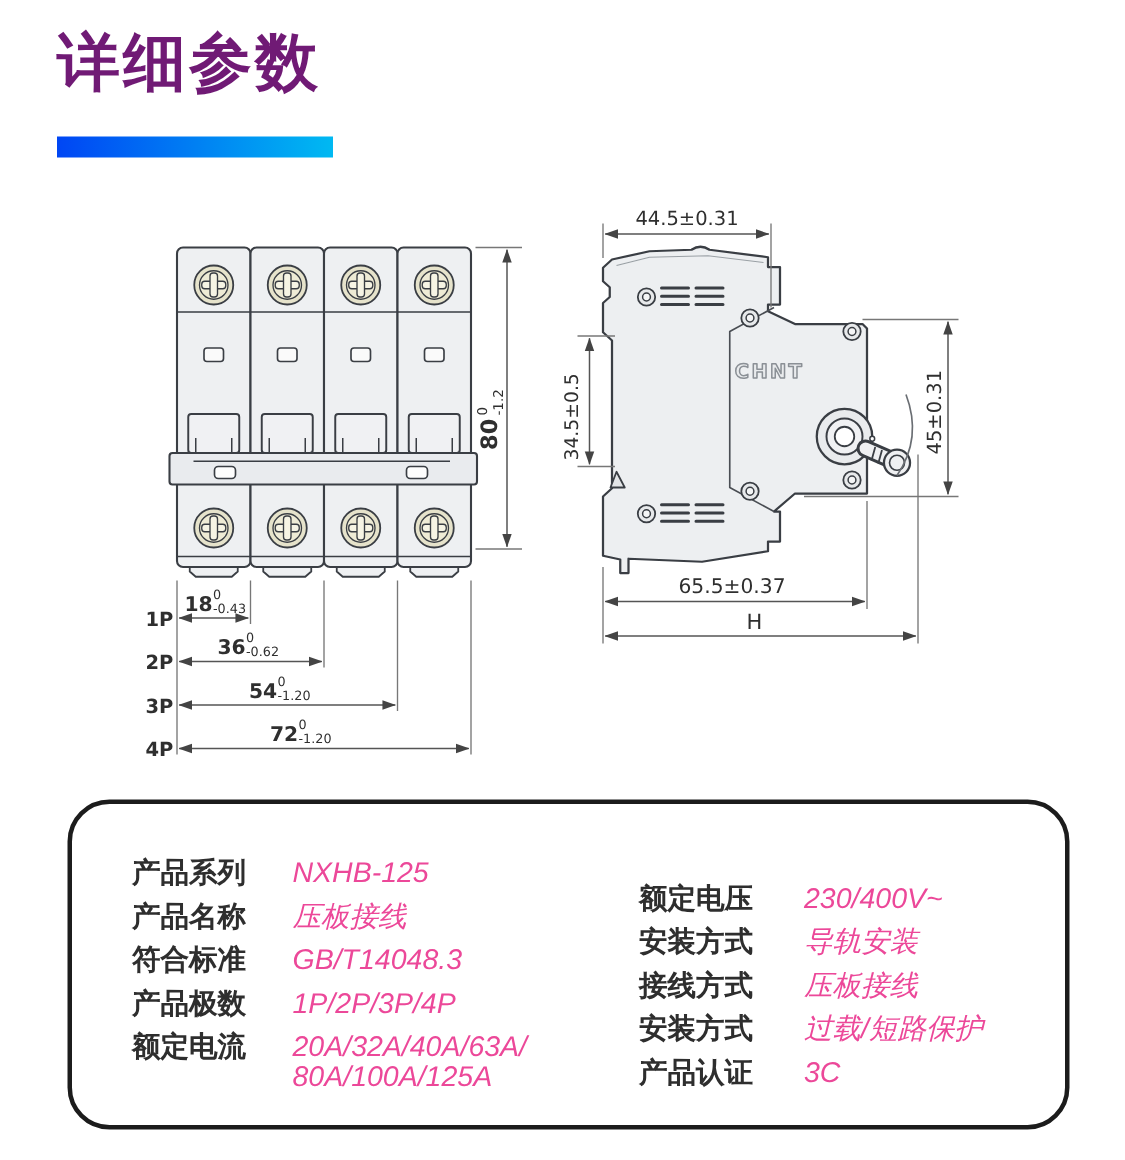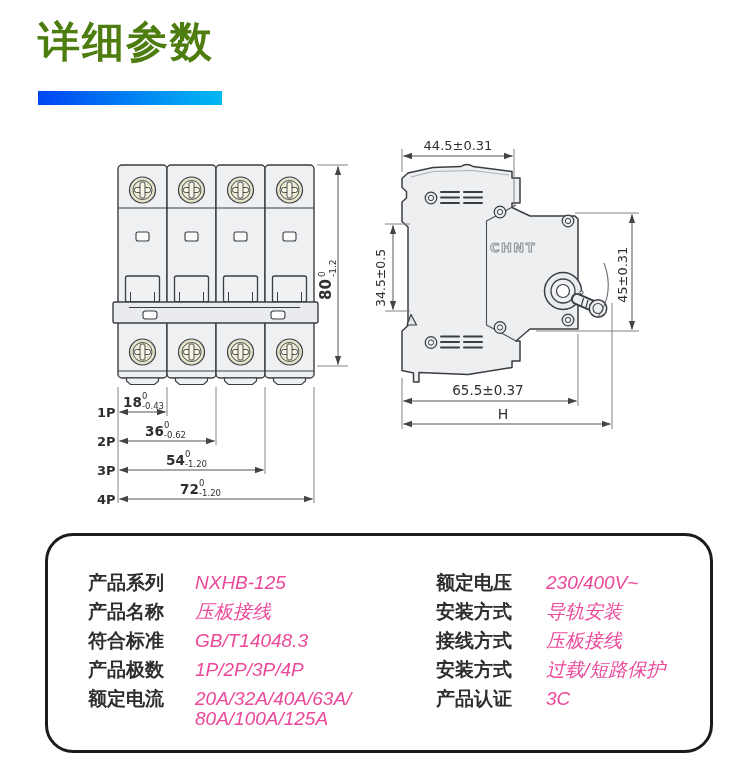--- a/index.html
+++ b/index.html
@@ -1,33 +1,33 @@
 <!DOCTYPE html>
 <html><head>
 <meta charset="utf-8">
 <style>
   html,body{margin:0;padding:0;background:#fff;}
   body{width:750px;height:773px;position:relative;font-family:"Liberation Sans",sans-serif;overflow:hidden;}
-  .page-title{position:absolute;left:38px;top:14px;font-size:42px;font-weight:700;color:#4d7c0f;letter-spacing:2px;}
+  .page-title{position:absolute;left:38px;top:14px;font-size:42px;font-weight:700;color:#701a75;letter-spacing:2px;}
   .accent-bar{position:absolute;left:38px;top:91px;width:184px;height:14px;
     background:linear-gradient(90deg,#0046f4 0%,#00b9f2 100%);}
   .drawing{position:absolute;}
   #front-view{left:95px;top:150px;}
   #side-view{left:355px;top:135px;}
   svg text{font-family:"DejaVu Sans","Liberation Sans",sans-serif;fill:#2f2f2f;}
   .dt{font-size:13px;}
   .dm{font-size:13.5px;font-weight:600;}
   .tol{font-size:8.5px;}
   .pl{font-size:13px;font-weight:600;}
   .brand{font-size:13px;font-weight:700;letter-spacing:1.5px;fill:#e9ebed;stroke:#8b9096;stroke-width:1;}
   .spec-box{position:absolute;left:45px;top:533px;width:662px;height:214px;
     border:3px solid #1c1c1c;border-radius:28px;}
   .spec-col{position:absolute;top:37px;}
   .spec-col.left{left:40px;}
-  .spec-col.right{left:388px;}
+  .spec-col.right{left:378px;margin-top:17px;}
   .spec-row{display:flex;align-items:flex-start;line-height:20px;margin-bottom:9px;}
   .spec-label{font-size:19px;font-weight:700;color:#2e2e2e;flex:0 0 107px;white-space:nowrap;}
   .spec-col.right .spec-label{flex:0 0 110px;}
   .spec-value{font-size:19px;color:#ec4899;white-space:nowrap;font-style:italic;}
   .spec-value span{display:block;}
 </style>
 </head>
 <body>
 
 <div class="page-title">详细参数</div>

